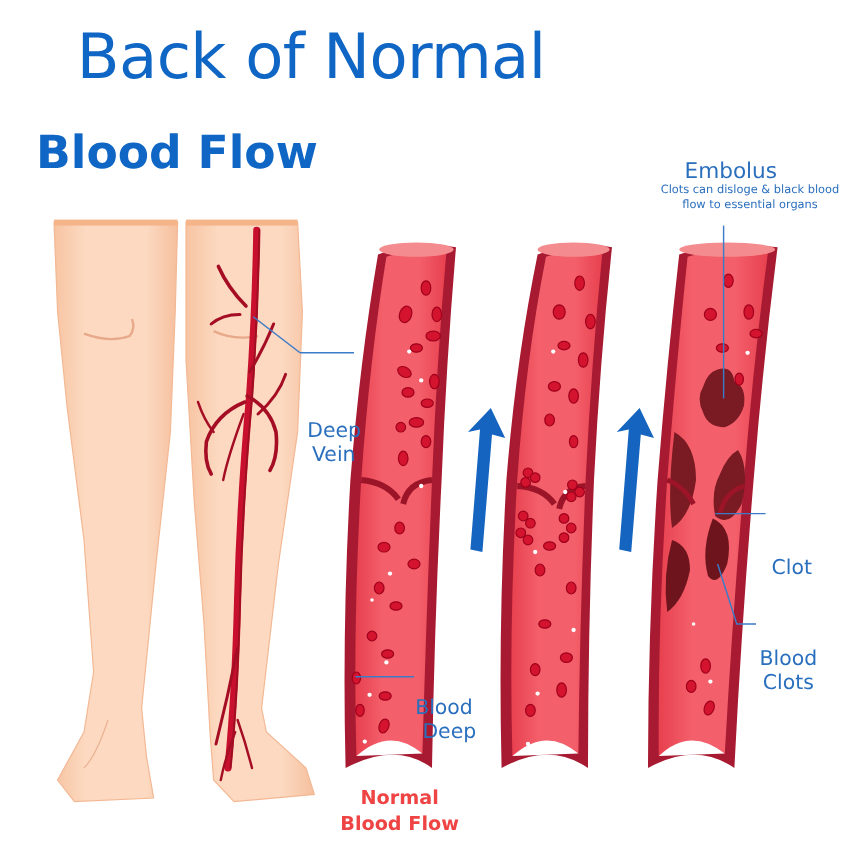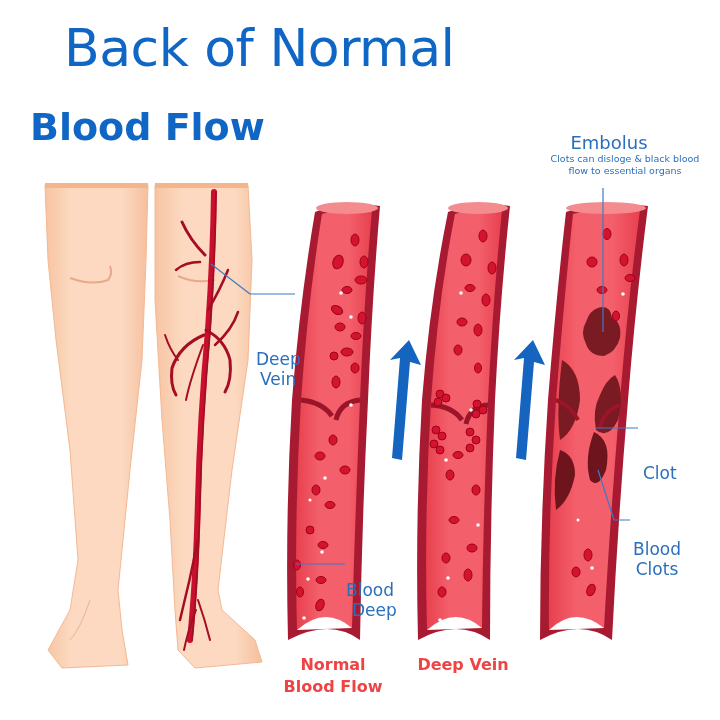--- a/index.html
+++ b/index.html
@@ -232,14 +232,13 @@
 <div class="label lbl-md" style="left:633px; top:494px; text-align:center;">
   <div>Blood</div>
   <div>Clots</div>
 </div>
 
 <div class="caption" style="left:268px; width:130px;">
   <div>Normal</div>
   <div>Blood Flow</div>
 </div>
 <div class="caption" style="left:398px; width:130px;">
-  <div>Deep Vein</div>
 </div>
 
 </body></html>

